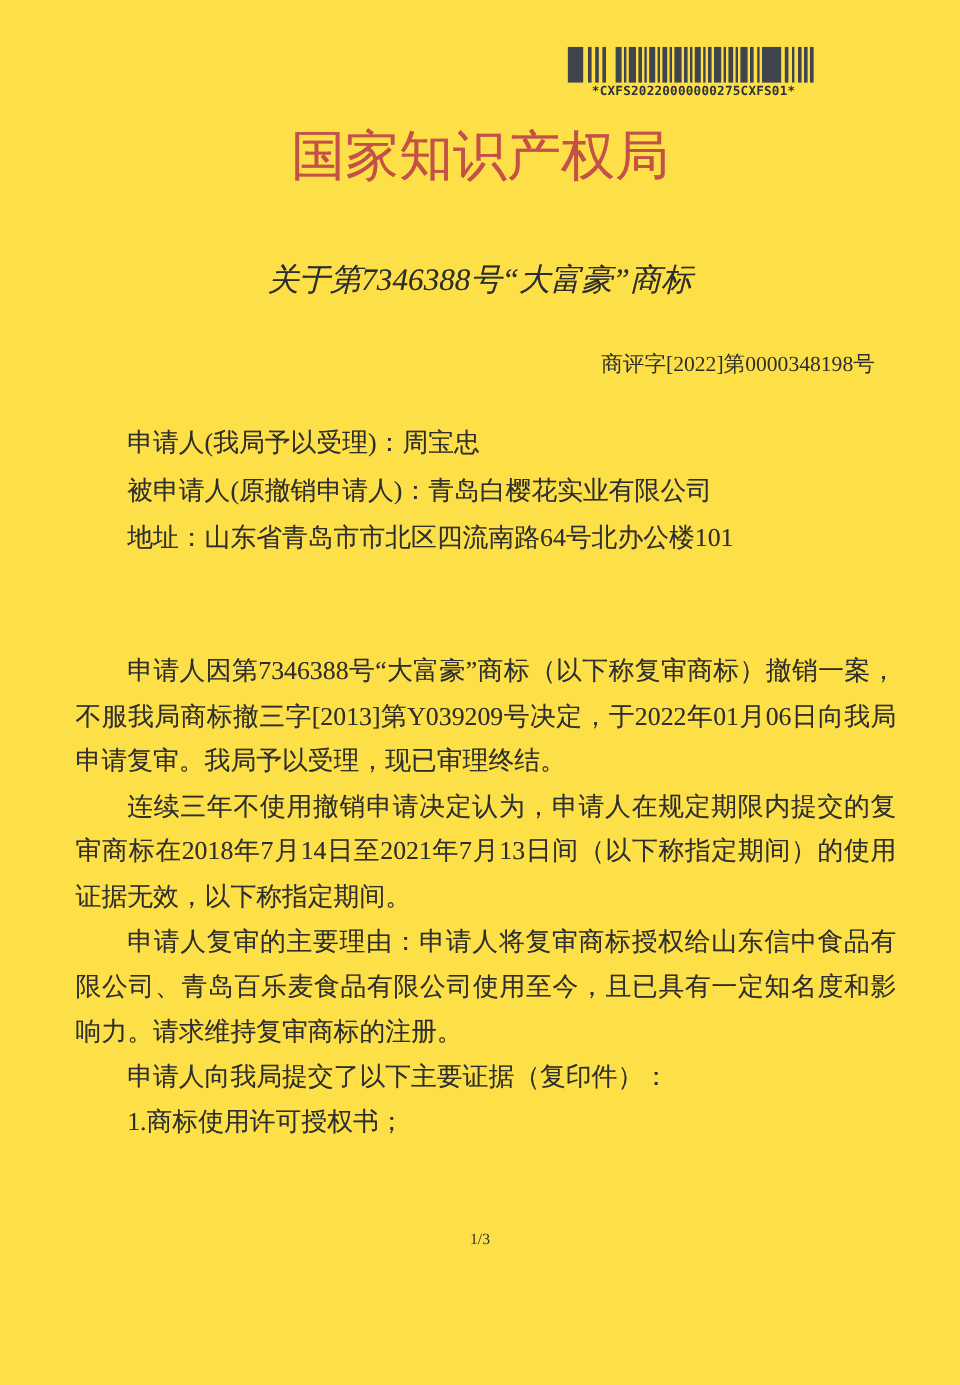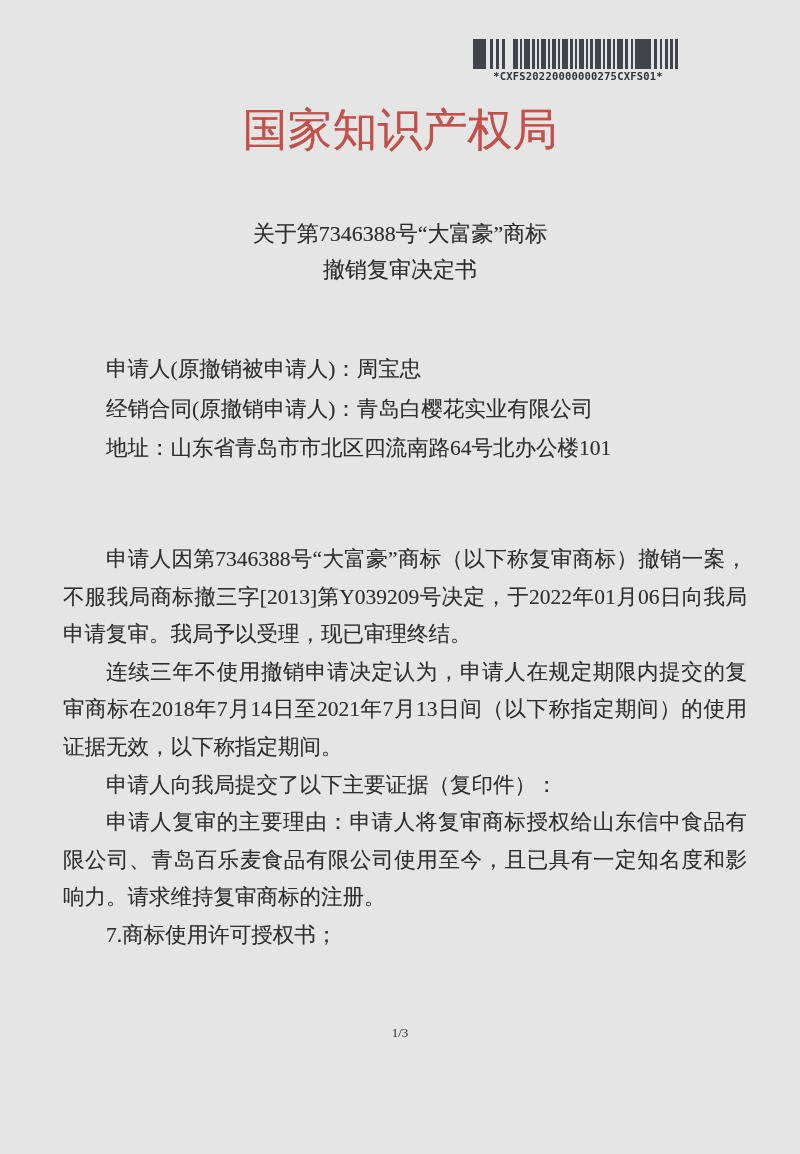--- a/index.html
+++ b/index.html
@@ -4,21 +4,21 @@
 <style>
   html, body {
     margin: 0;
     padding: 0;
     background: #ffffff;
   }
   .page {
     position: relative;
     width: 800px;
     height: 1154px;
-    background: #e5e5e5;
+    background: #fde047;
     overflow: hidden;
     font-family: "Liberation Serif", "DejaVu Serif", serif;
     color: #2e2e2e;
   }
 
   
   .barcode-wrap {
     position: absolute;
     left: 472px;
     top: 39px;
@@ -56,24 +56,25 @@
     text-shadow: 0 0 0.5px rgba(196,80,74,0.55);
   }
 
   
   .doc-title {
     position: absolute;
     top: 216px;
     left: 0;
     width: 100%;
     text-align: center;
-    font-size: 22px;
+    font-size: 26px;
     line-height: 36px;
     color: #2d2d2d;
     text-shadow: 0 0 0.4px rgba(45,45,45,0.4);
+    font-style: italic;
   }
 
   
   .doc-number {
     position: absolute;
     top: 291px;
     right: 71px;
     font-size: 18px;
     color: #2d2d2d;
   }
@@ -163,33 +164,33 @@
         <rect x="202" y="0" width="3" height="30"></rect>
       </g>
     </svg>
     <div class="barcode-text">*CXFS20220000000275CXFS01*</div>
   </div>
 
   <h1 class="agency-title">国家知识产权局</h1>
 
   <div class="doc-title">
     <div>关于第7346388号“大富豪”商标</div>
-    <div>撤销复审决定书</div>
   </div>
 
+  <div class="doc-number">商评字[2022]第0000348198号</div>
 
   <div class="parties">
-    <p>申请人(原撤销被申请人)：周宝忠</p>
-    <p>经销合同(原撤销申请人)：青岛白樱花实业有限公司</p>
+    <p>申请人(我局予以受理)：周宝忠</p>
+    <p>被申请人(原撤销申请人)：青岛白樱花实业有限公司</p>
     <p>地址：山东省青岛市市北区四流南路64号北办公楼101</p>
   </div>
 
   <div class="body-text">
     <p>申请人因第7346388号“大富豪”商标（以下称复审商标）撤销一案，不服我局商标撤三字[2013]第Y039209号决定，于2022年01月06日向我局申请复审。我局予以受理，现已审理终结。</p>
     <p>连续三年不使用撤销申请决定认为，申请人在规定期限内提交的复审商标在2018年7月14日至2021年7月13日间（以下称指定期间）的使用证据无效，以下称指定期间。</p>
+    <p>申请人复审的主要理由：申请人将复审商标授权给山东信中食品有限公司、青岛百乐麦食品有限公司使用至今，且已具有一定知名度和影响力。请求维持复审商标的注册。</p>
     <p>申请人向我局提交了以下主要证据（复印件）：</p>
-    <p>申请人复审的主要理由：申请人将复审商标授权给山东信中食品有限公司、青岛百乐麦食品有限公司使用至今，且已具有一定知名度和影响力。请求维持复审商标的注册。</p>
-    <p>7.商标使用许可授权书；</p>
+    <p>1.商标使用许可授权书；</p>
   </div>
 
   <div class="page-number">1/3</div>
 
 </div>
 
 </body></html>

